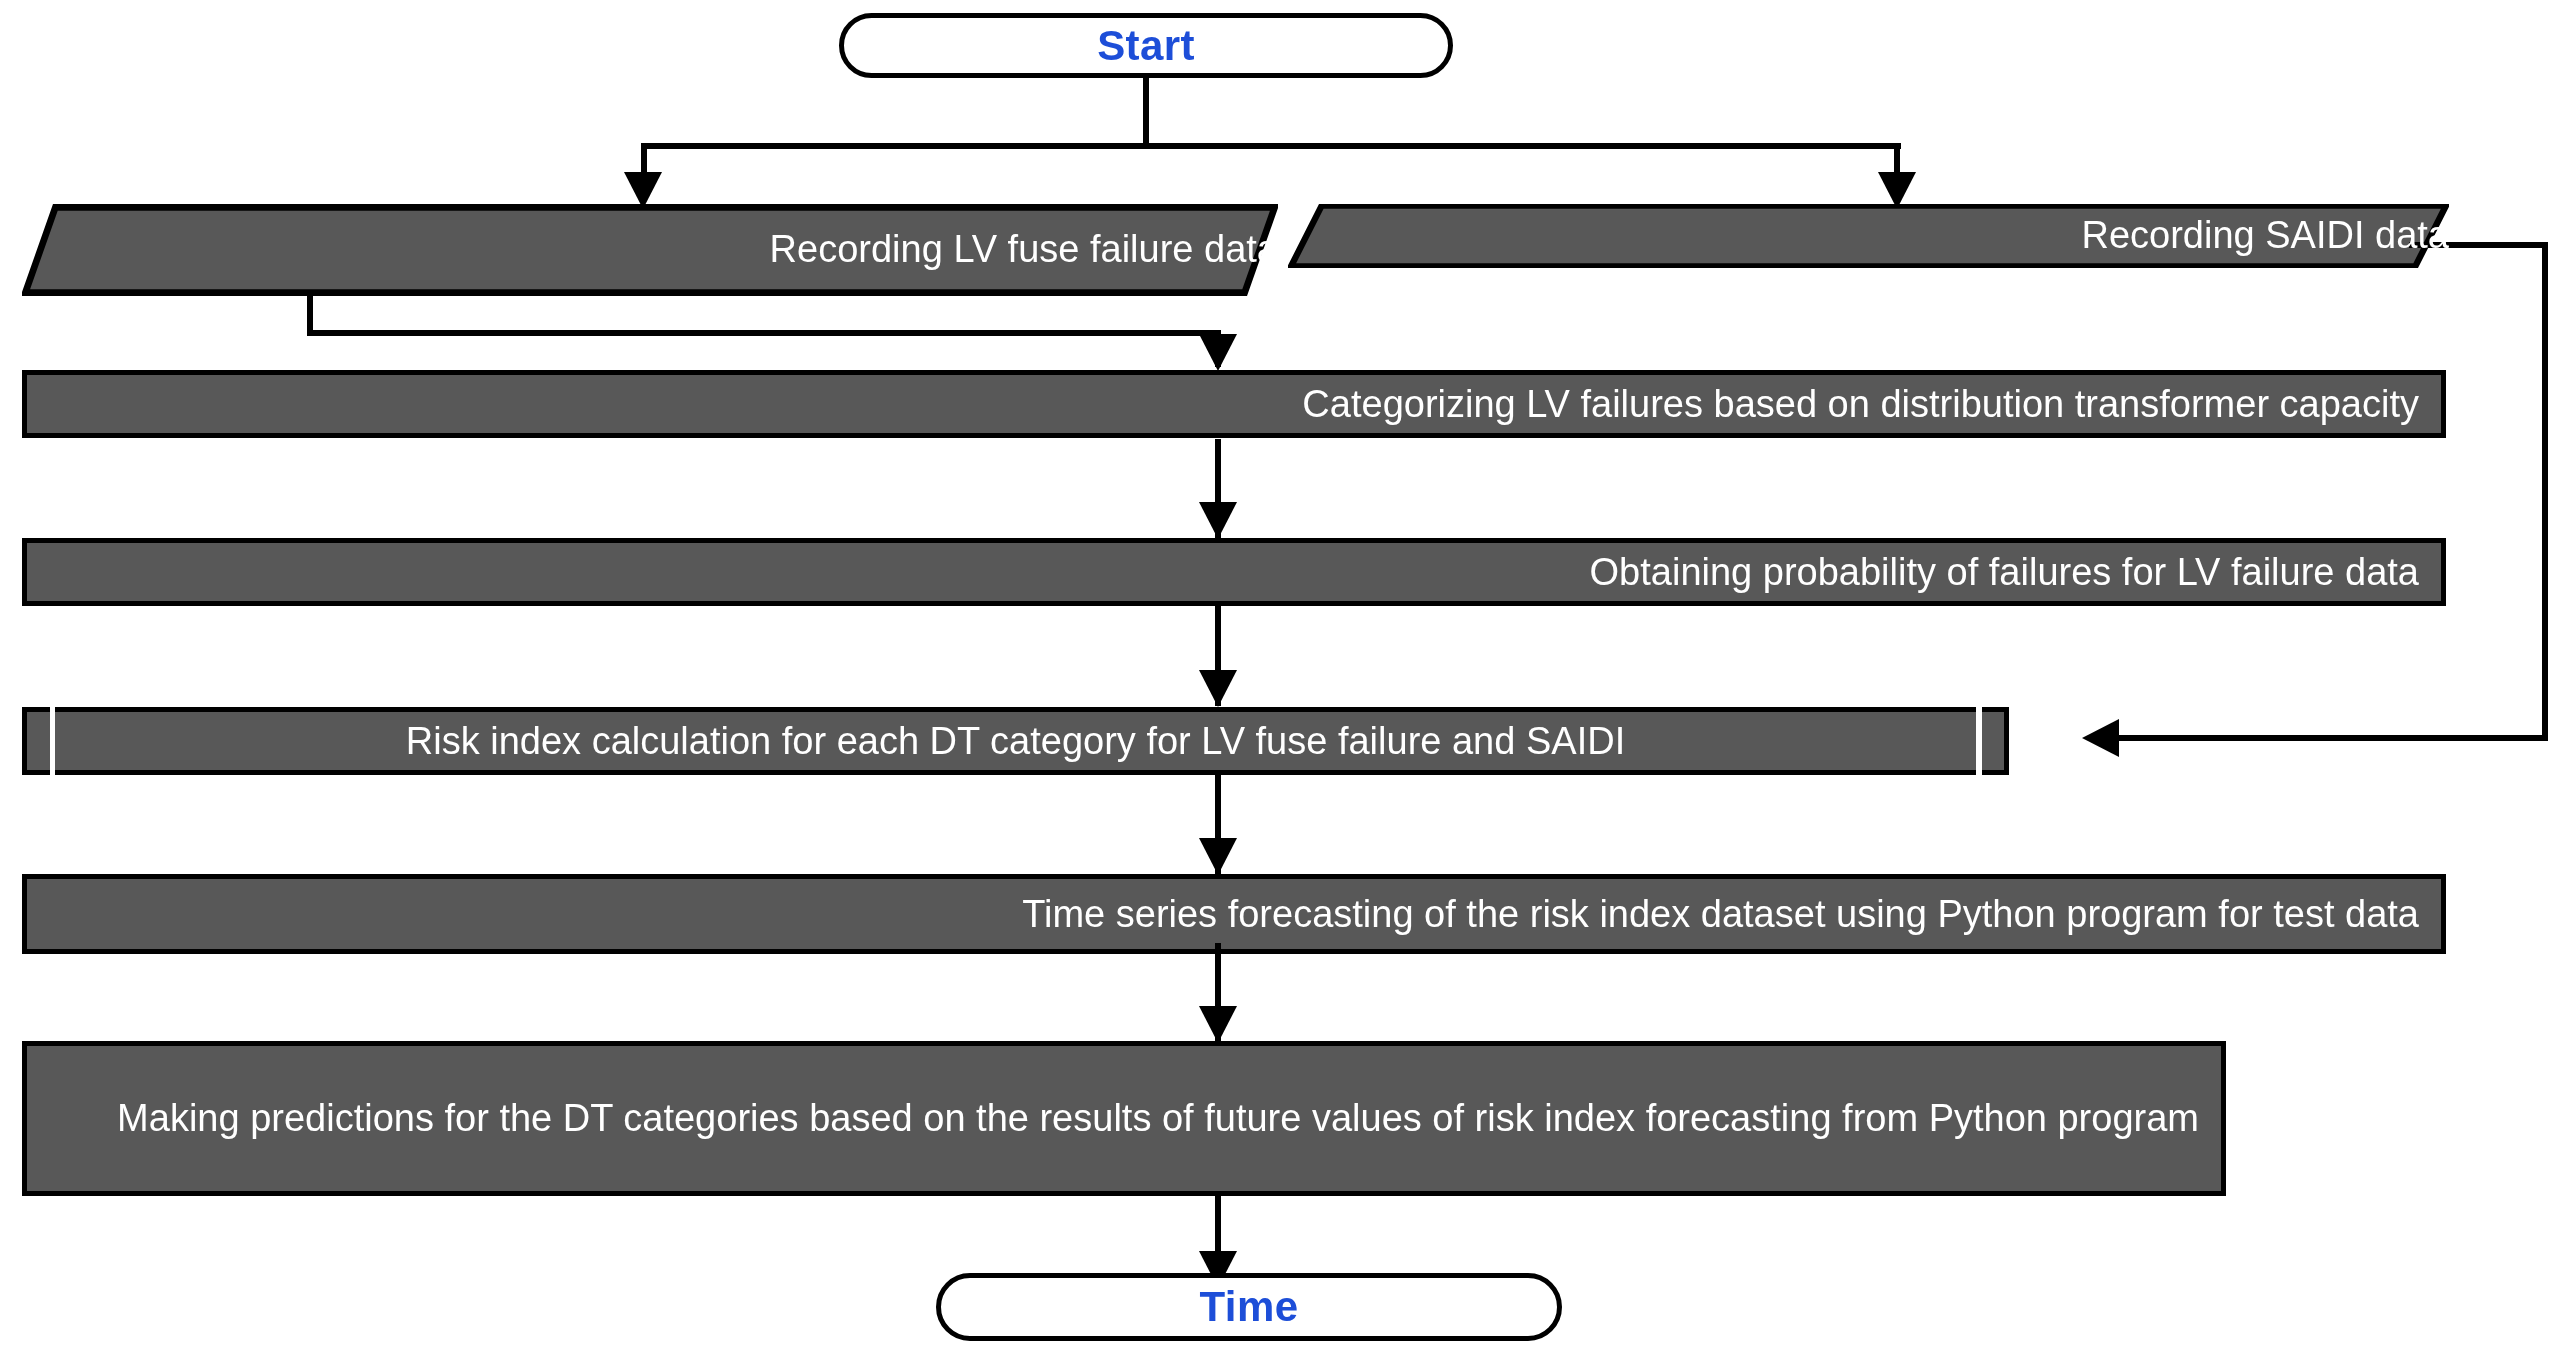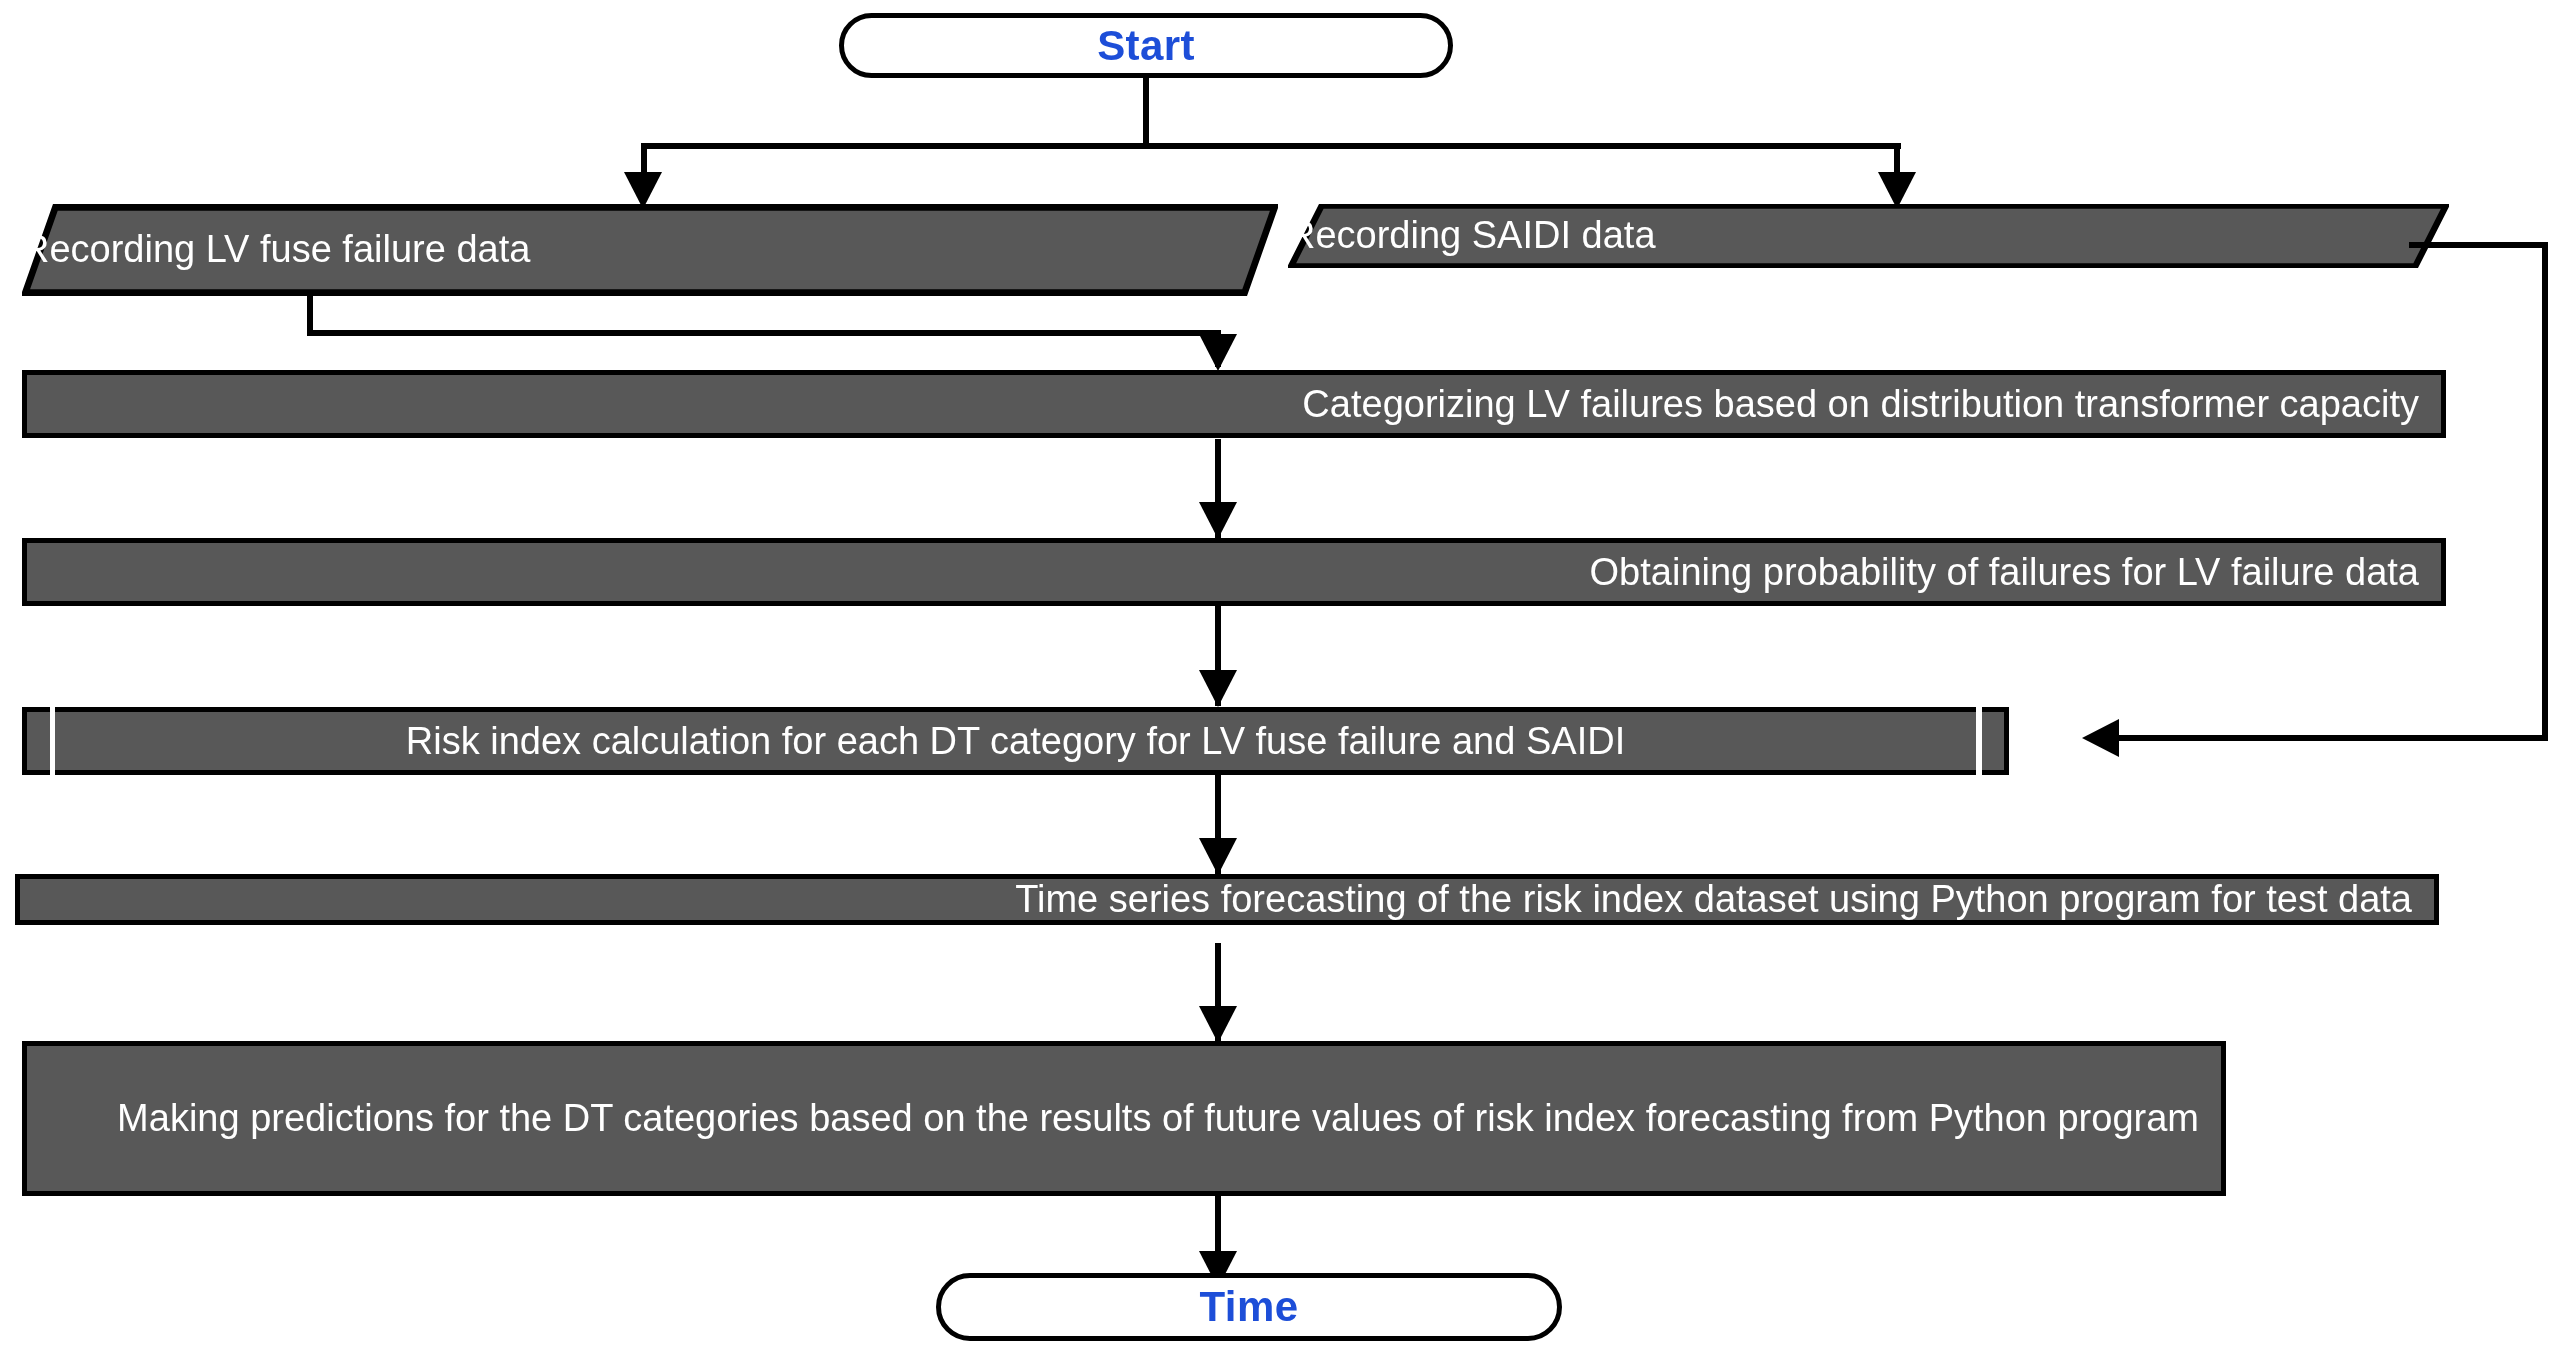--- a/index.html
+++ b/index.html
@@ -73,21 +73,21 @@
   .predef .predef-label {
     position: relative;
     z-index: 2;
     padding: 0 50px;
   }
   
   .data-shape {
     position: absolute;
     display: flex;
     align-items: center;
-    justify-content: flex-start;
+    justify-content: flex-end;
   }
   .data-shape svg {
     position: absolute;
     inset: 0;
     width: 100%;
     height: 100%;
     display: block;
   }
   .data-shape .data-label {
     position: relative;
@@ -180,21 +180,21 @@
   </div>
 
   <div class="conn hline" style="left:2409px; top:242px; width:138px; height:5.8px;"></div>
   <div class="conn vline" style="left:2542px; top:242px; width:5.8px; height:499px;"></div>
   <div class="conn hline" style="left:2119px; top:735px; width:429px; height:5.8px;"></div>
   <div class="arrow-left" style="left:2082px; top:719px;"></div>
 
   <div class="conn vline" style="left:1215px; top:775px; width:5.8px; height:100px;"></div>
   <div class="arrow-down" style="left:1199px; top:838px;"></div>
 
-  <div class="process" style="left:15px; top:874px; width:2424px; height:51px;">
+  <div class="process" style="left:22px; top:874px; width:2424px; height:80px;">
     <span>Time series forecasting of the risk index dataset using Python program for test data</span>
   </div>
 
   <div class="conn vline" style="left:1215px; top:943px; width:5.8px; height:100px;"></div>
   <div class="arrow-down" style="left:1199px; top:1006px;"></div>
 
   <div class="process" style="left:22px; top:1041px; width:2204px; height:155px;">
     <span>Making predictions for the DT categories based on the results of future values of risk index forecasting from Python program</span>
   </div>
 

